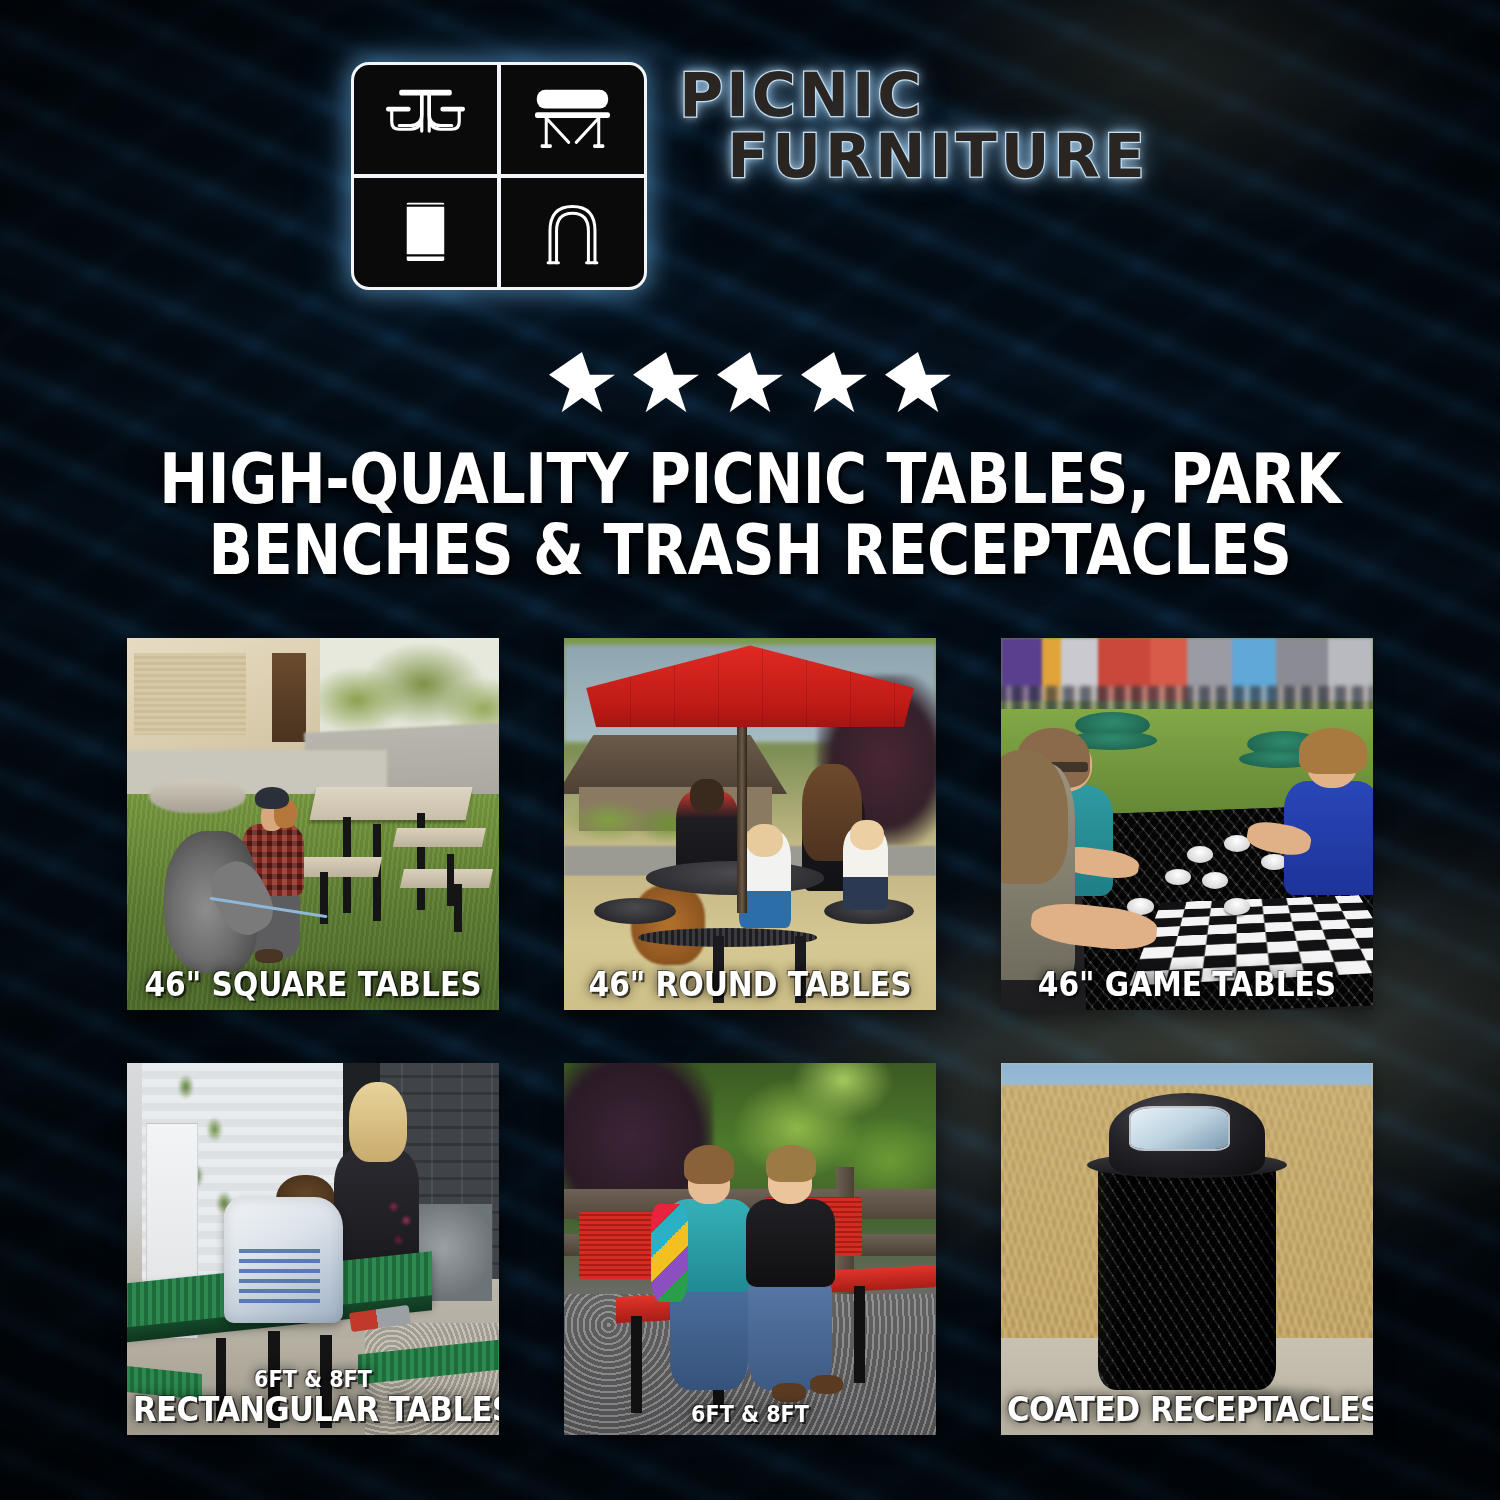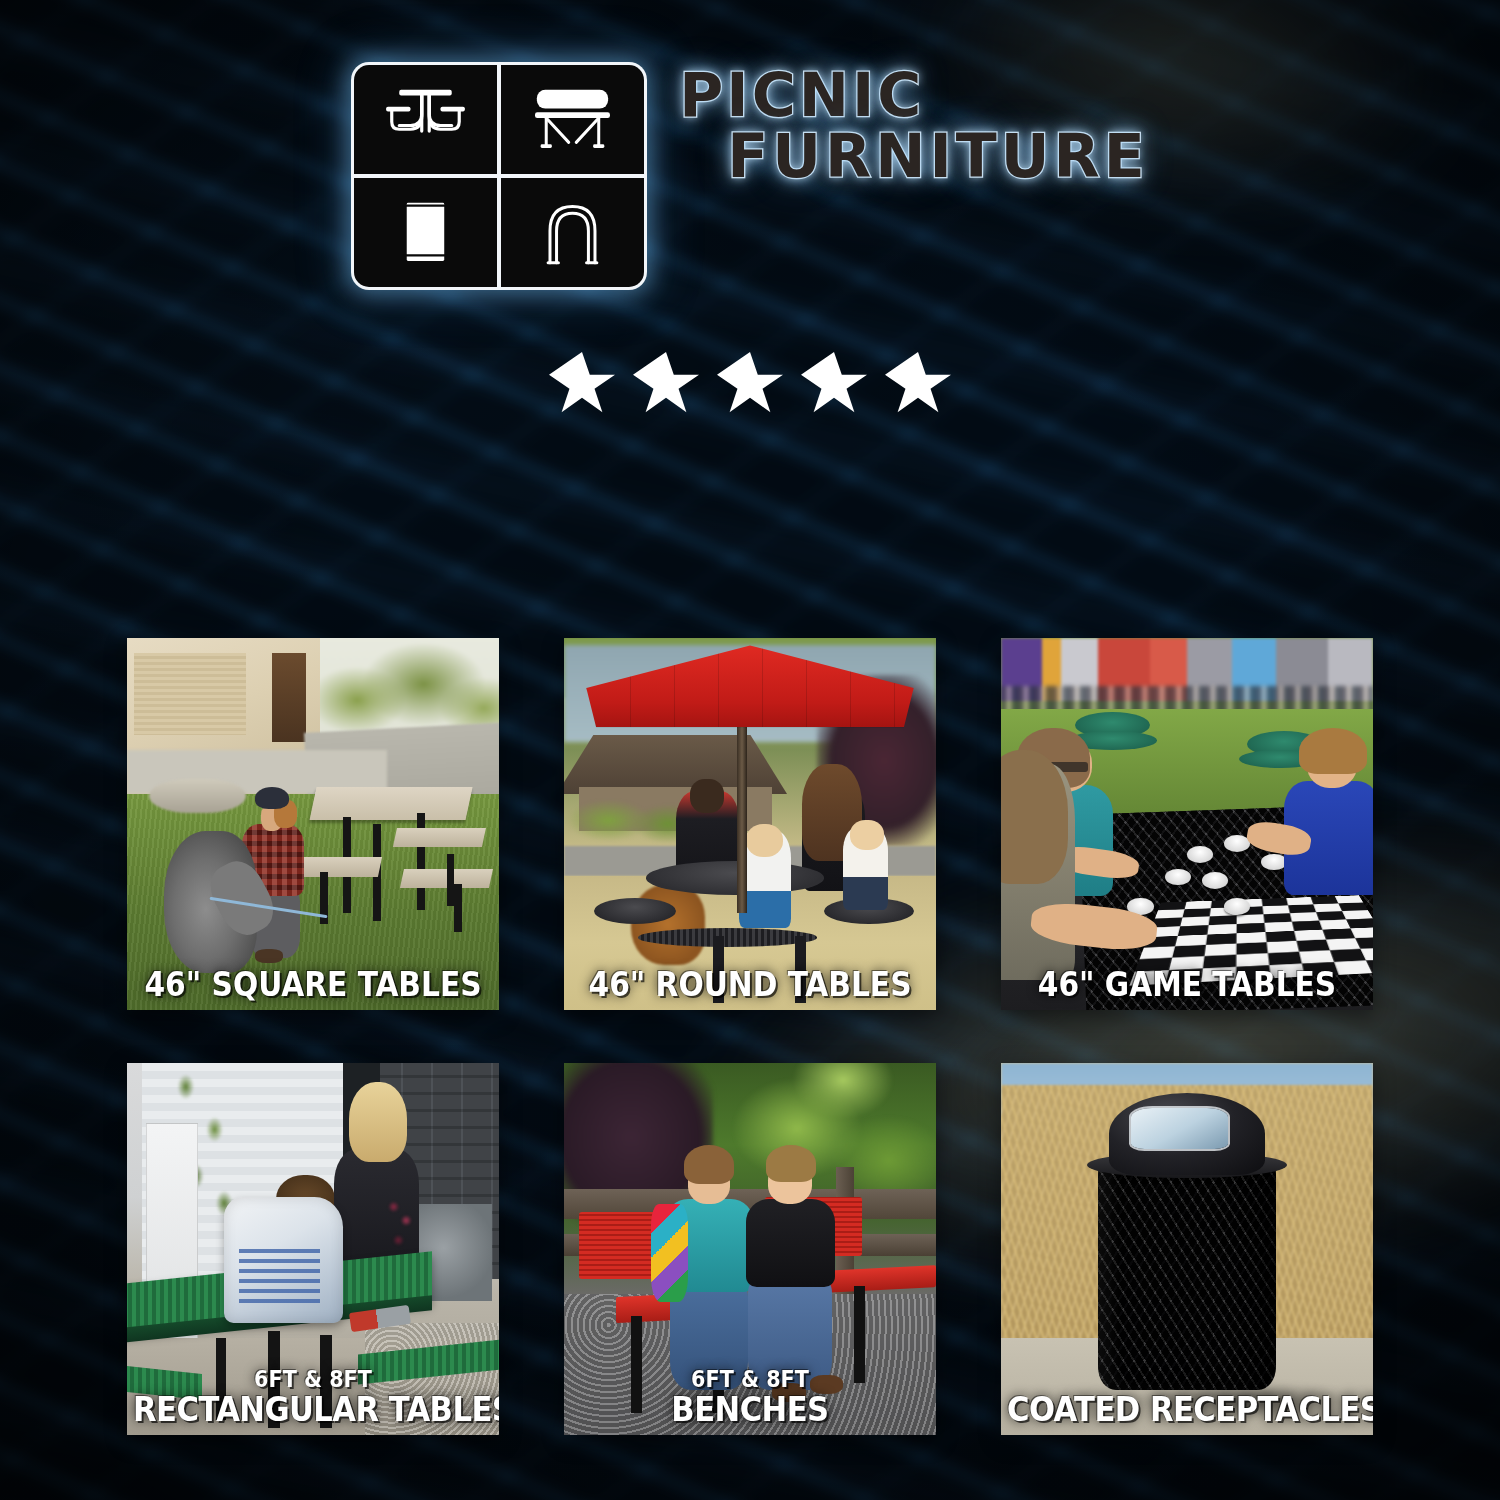--- a/index.html
+++ b/index.html
@@ -537,20 +537,24 @@
     </div>
 
     <div class="stars">
       <div class="star"></div>
       <div class="star"></div>
       <div class="star"></div>
       <div class="star"></div>
       <div class="star"></div>
     </div>
 
+    <div class="headline">
+      <div class="headline-line">HIGH-QUALITY PICNIC TABLES, PARK</div>
+      <div class="headline-line">BENCHES &amp; TRASH RECEPTACLES</div>
+    </div>
 
     <div class="grid">
 
       <div class="card">
         <div class="scene p1">
           <div class="p1-trees"></div>
           <div class="p1-house"></div>
           <div class="p1-garage"></div>
           <div class="p1-door"></div>
           <div class="p1-road"></div>
@@ -720,21 +724,20 @@
             <div class="p5-b2pants"></div>
             <div class="p5-b2top"></div>
             <div class="p5-b2face"></div>
             <div class="p5-b2hair"></div>
           </div>
           <div class="p5-shoe" style="left:56%;top:86%;width:9%;height:5%"></div>
           <div class="p5-shoe" style="left:66%;top:84%;width:9%;height:5%"></div>
         </div>
         <div class="caption">
           <div class="cap-line">6FT &amp; 8FT</div>
-          <div class="cap-line wide">BENCHES</div>
         </div>
       </div>
 
       <div class="card">
         <div class="scene p6">
           <div class="p6-sky"></div>
           <div class="p6-grass"></div>
           <div class="p6-walk"></div>
           <div class="p6-shadow"></div>
           <div class="p6-body"></div>

